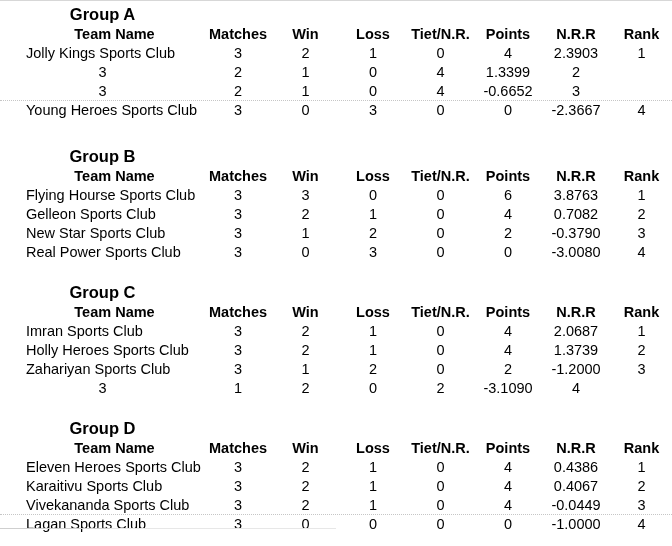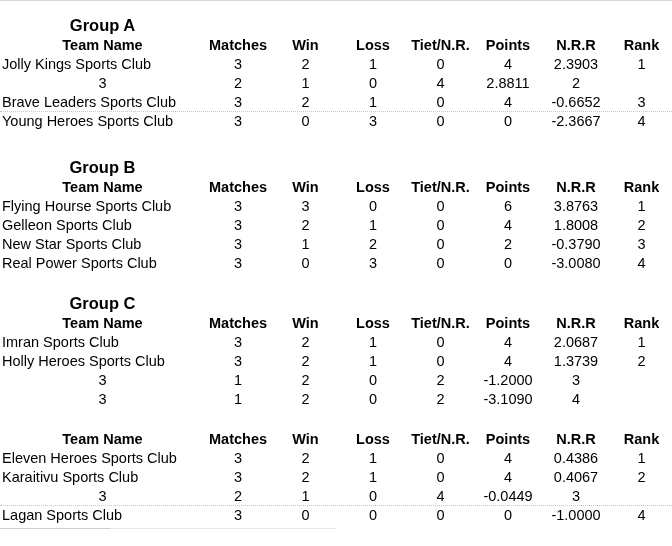--- a/index.html
+++ b/index.html
@@ -4,21 +4,21 @@
 <style>
   * { box-sizing: border-box; margin: 0; padding: 0; }
   html, body { width: 672px; height: 546px; }
   body {
     position: relative;
     background: #ffffff;
     color: #000000;
     font-family: "Liberation Sans", sans-serif;
     overflow: hidden;
   }
-  .sheet { position: relative; width: 672px; height: 498px; padding-top: 15px; }
+  .sheet { position: relative; width: 672px; height: 498px; padding-top: 4px; }
   .gridline-top-edge {
     position: absolute; top: 0; left: 0; width: 672px; height: 1px;
     background: #d7d7d7;
   }
   .gridline-bottom-partial {
     position: absolute; top: 528px; left: 0; width: 336px; height: 1px;
     background: linear-gradient(to right, #cfcfcf 0px, #cfcfcf 110px, #e7e7e7 110px, #e7e7e7 336px);
   }
   .group { }
   .group-a { margin-bottom: 27px; }
@@ -28,21 +28,21 @@
     display: block; width: 205px; text-align: center;
     font-weight: bold; font-size: 16.5px; line-height: 20px;
   }
   .row {
     display: grid;
     grid-template-columns: 205px 66px 69px 66px 69px 66px 70px 61px;
     height: 19px;
     align-items: center;
   }
   .c { text-align: center; font-size: 14.5px; line-height: 18px; white-space: nowrap; overflow: hidden; }
-  .c.team { text-align: left; padding-left: 2px; }
+  .c.team { text-align: left; padding-left: 2px; margin-left: 24px; }
   .row.header .c { font-weight: bold; }
   .row.header .c.team { text-align: center; padding-left: 0; }
   .row.gridline-above { border-top: 1px dotted #c6c6c6; }
 </style>
 </head>
 <body>
 
 <div class="sheet">
   <div class="gridline-top-edge"></div>
 
@@ -69,25 +69,24 @@
       <span class="c">4</span>
       <span class="c">2.3903</span>
       <span class="c">1</span>
     </div>
     <div class="row">
       <span class="c">3</span>
       <span class="c">2</span>
       <span class="c">1</span>
       <span class="c">0</span>
       <span class="c">4</span>
-      <span class="c">2.8811</span>
-      <span class="c">2</span>
-    </div>
-    <div class="row">
-      <span class="c team">Brave Leaders Sports Club</span>
+      <span class="c">1.3399</span>
+      <span class="c">2</span>
+    </div>
+    <div class="row">
       <span class="c">3</span>
       <span class="c">2</span>
       <span class="c">1</span>
       <span class="c">0</span>
       <span class="c">4</span>
       <span class="c">-0.6652</span>
       <span class="c">3</span>
     </div>
     <div class="row gridline-above">
       <span class="c team">Young Heroes Sports Club</span>
@@ -125,21 +124,21 @@
       <span class="c">3.8763</span>
       <span class="c">1</span>
     </div>
     <div class="row">
       <span class="c team">Gelleon Sports Club</span>
       <span class="c">3</span>
       <span class="c">2</span>
       <span class="c">1</span>
       <span class="c">0</span>
       <span class="c">4</span>
-      <span class="c">1.8008</span>
+      <span class="c">0.7082</span>
       <span class="c">2</span>
     </div>
     <div class="row">
       <span class="c team">New Star Sports Club</span>
       <span class="c">3</span>
       <span class="c">1</span>
       <span class="c">2</span>
       <span class="c">0</span>
       <span class="c">2</span>
       <span class="c">-0.3790</span>
@@ -185,40 +184,44 @@
       <span class="c team">Holly Heroes Sports Club</span>
       <span class="c">3</span>
       <span class="c">2</span>
       <span class="c">1</span>
       <span class="c">0</span>
       <span class="c">4</span>
       <span class="c">1.3739</span>
       <span class="c">2</span>
     </div>
     <div class="row">
+      <span class="c team">Zahariyan Sports Club</span>
       <span class="c">3</span>
       <span class="c">1</span>
       <span class="c">2</span>
       <span class="c">0</span>
       <span class="c">2</span>
       <span class="c">-1.2000</span>
       <span class="c">3</span>
     </div>
     <div class="row">
       <span class="c">3</span>
       <span class="c">1</span>
       <span class="c">2</span>
       <span class="c">0</span>
       <span class="c">2</span>
       <span class="c">-3.1090</span>
       <span class="c">4</span>
     </div>
   </section>
 
   <section class="group group-d">
+    <div class="title-row">
+      <span class="group-title">Group D</span>
+    </div>
     <div class="row header">
       <span class="c team">Team Name</span>
       <span class="c">Matches</span>
       <span class="c">Win</span>
       <span class="c">Loss</span>
       <span class="c">Tiet/N.R.</span>
       <span class="c">Points</span>
       <span class="c">N.R.R</span>
       <span class="c">Rank</span>
     </div>
@@ -236,20 +239,21 @@
       <span class="c team">Karaitivu Sports Club</span>
       <span class="c">3</span>
       <span class="c">2</span>
       <span class="c">1</span>
       <span class="c">0</span>
       <span class="c">4</span>
       <span class="c">0.4067</span>
       <span class="c">2</span>
     </div>
     <div class="row">
+      <span class="c team">Vivekananda Sports Club</span>
       <span class="c">3</span>
       <span class="c">2</span>
       <span class="c">1</span>
       <span class="c">0</span>
       <span class="c">4</span>
       <span class="c">-0.0449</span>
       <span class="c">3</span>
     </div>
     <div class="row gridline-above">
       <span class="c team">Lagan Sports Club</span>

